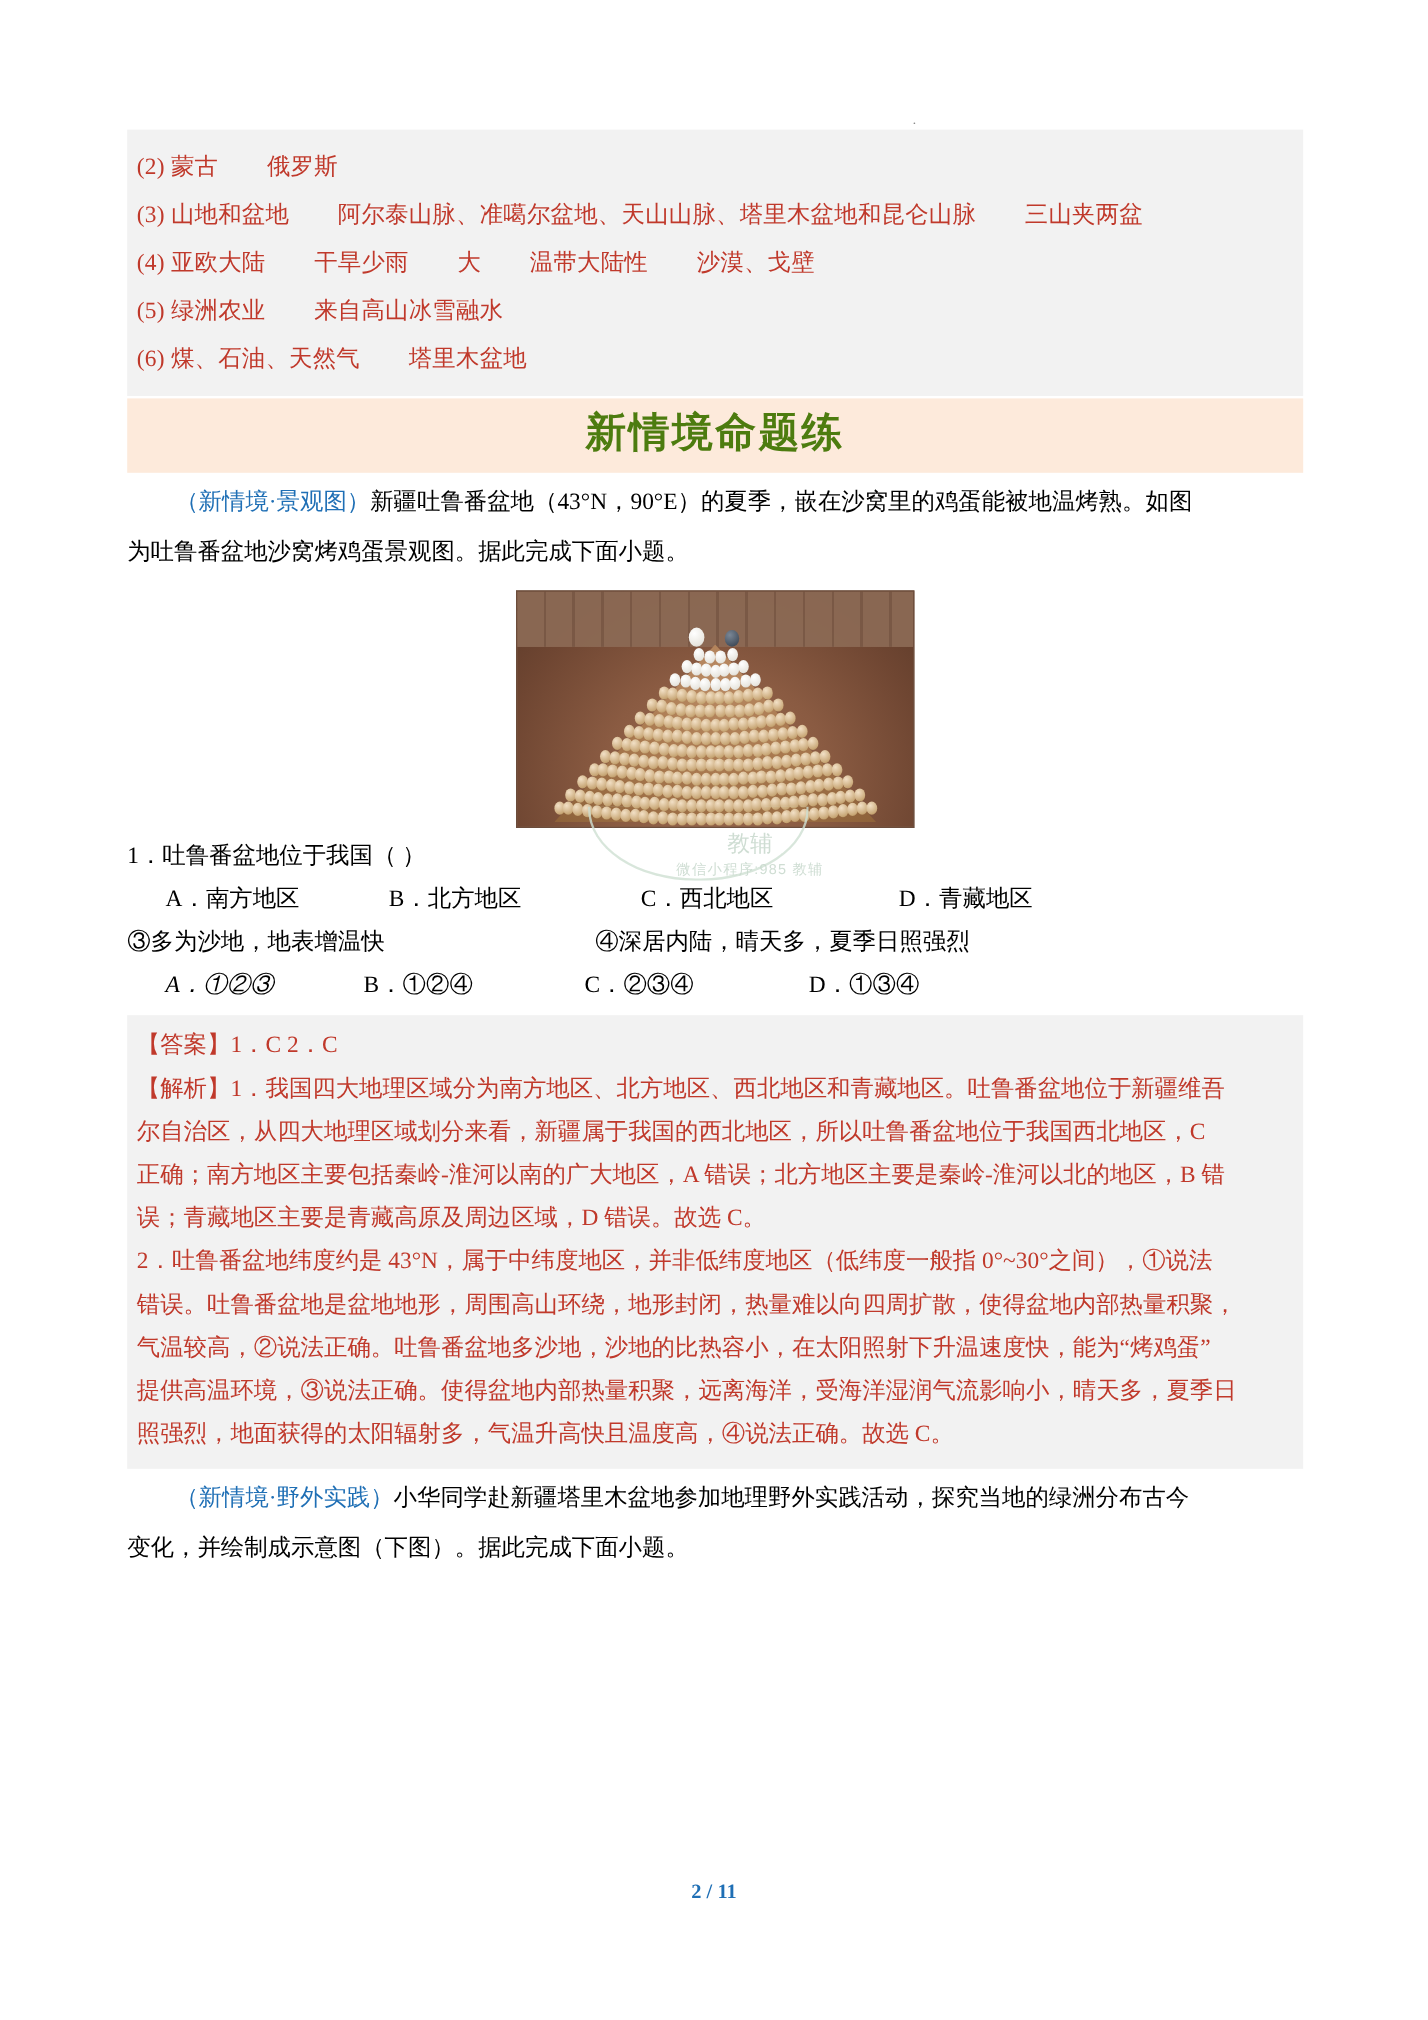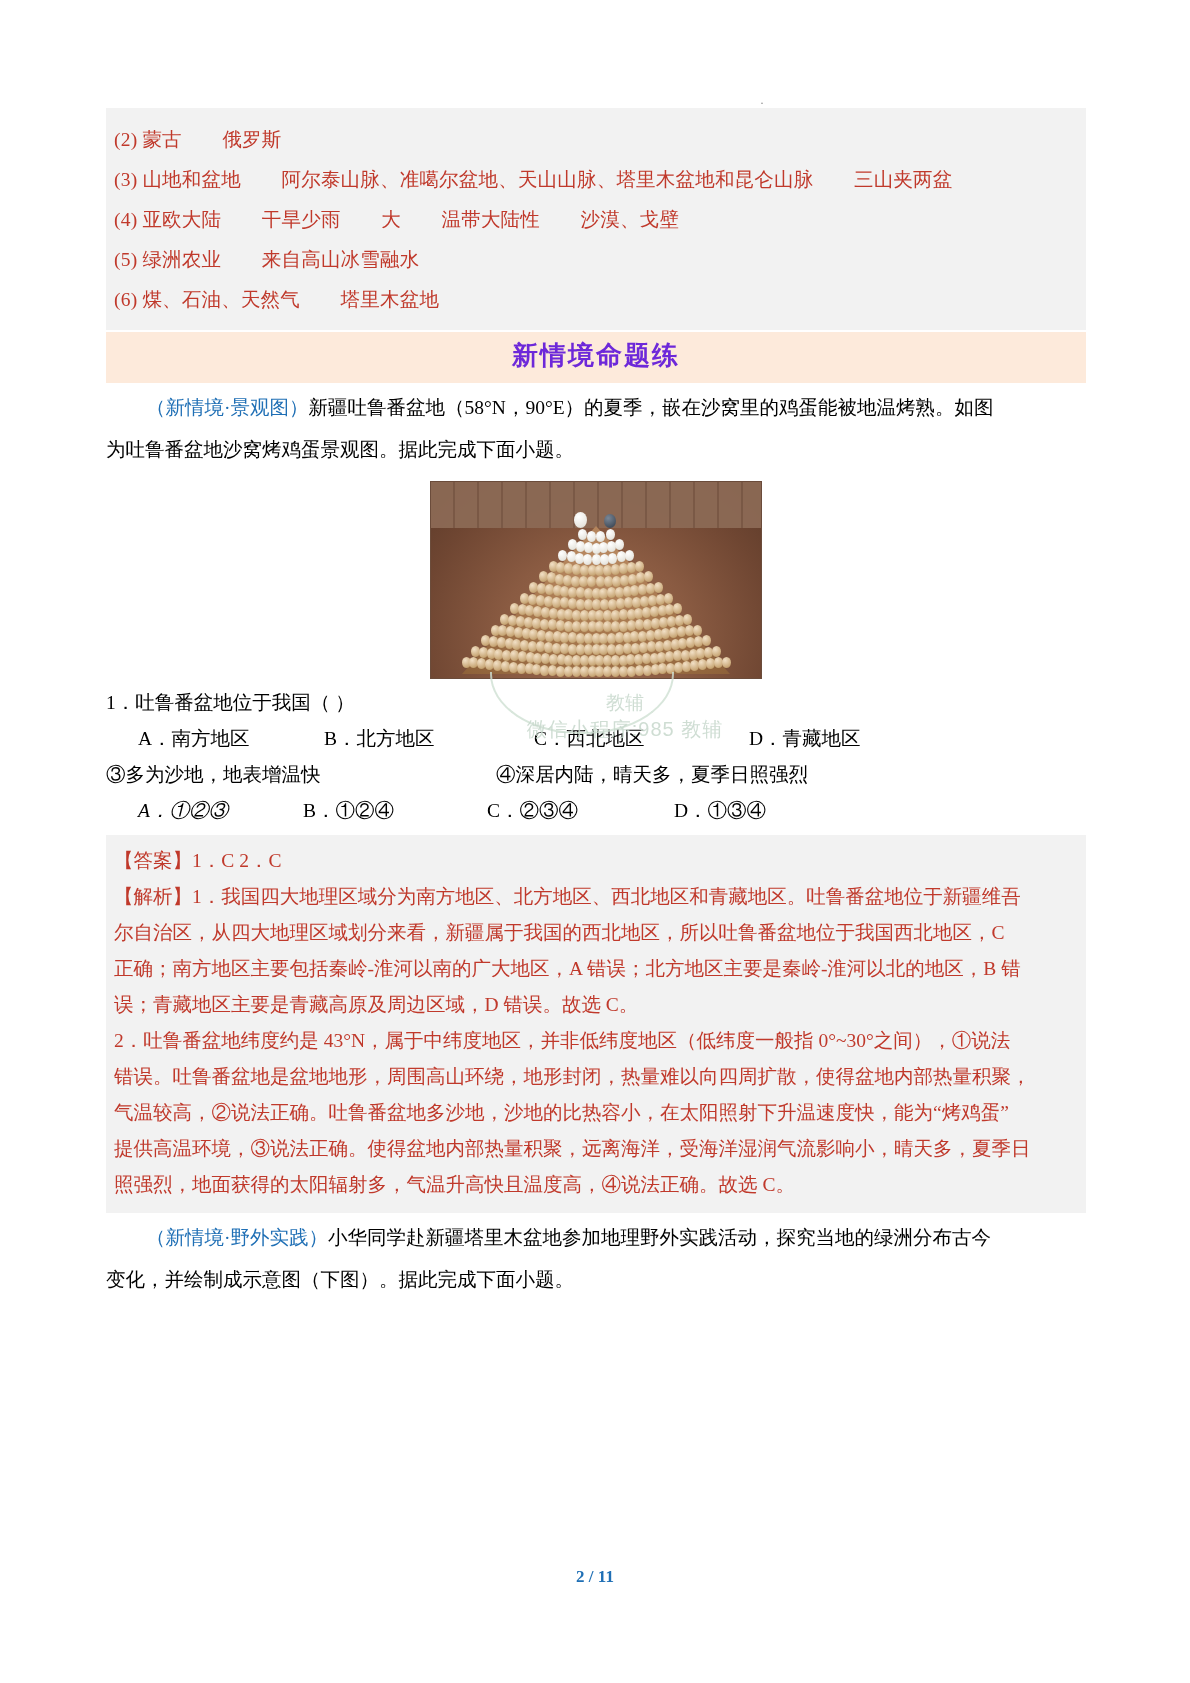--- a/index.html
+++ b/index.html
@@ -44,24 +44,24 @@
   }
 
   
   .banner {
     background: #fdeadb;
     text-align: center;
     padding: 6px 0 10px 0;
     margin-top: 2px;
   }
   .banner-title {
-    color: #6d28d9;
+    color: #4d7c0f;
     font-family: "DejaVu Serif", serif;
     font-weight: bold;
-    font-size: 26px;
+    font-size: 34px;
     letter-spacing: 2px;
   }
 
   .para {
     font-size: 19.5px;
     line-height: 34px;
     text-indent: 0;
     margin: 8px 0 0 0;
   }
   .para.indent {
@@ -166,21 +166,21 @@
     top: 690px;
     width: 340px;
     text-align: center;
     color: #c7d8cc;
     font-size: 19px;
     opacity: 0.85;
     pointer-events: none;
     font-family: "Liberation Sans", sans-serif;
   }
   .watermark .wm-badge {
-    font-size: 20px;
+    font-size: 12px;
     letter-spacing: 1px;
   }
   .wm-leaf {
     position: absolute;
     left: 490px;
     top: 672px;
     width: 180px;
     height: 60px;
     border-radius: 0 0 90px 90px / 0 0 60px 60px;
     border: 2px solid #cfe0d3;
@@ -211,21 +211,21 @@
       <div class="line">(4) 亚欧大陆        干旱少雨        大        温带大陆性        沙漠、戈壁</div>
       <div class="line">(5) 绿洲农业        来自高山冰雪融水</div>
       <div class="line">(6) 煤、石油、天然气        塔里木盆地</div>
     </div>
 
     <div class="banner">
       <span class="banner-title">新情境命题练</span>
     </div>
 
     <div class="para indent">
-      <span class="tag-blue">（新情境·景观图）</span><span>新疆吐鲁番盆地（58°N，90°E）的夏季，嵌在沙窝里的鸡蛋能被地温烤熟。如图</span>
+      <span class="tag-blue">（新情境·景观图）</span><span>新疆吐鲁番盆地（43°N，90°E）的夏季，嵌在沙窝里的鸡蛋能被地温烤熟。如图</span>
     </div>
     <div class="para">
       <span>为吐鲁番盆地沙窝烤鸡蛋景观图。据此完成下面小题。</span>
     </div>
 
     <div class="figure">
       <div class="fig-ground"></div>
       <div class="fig-brick"></div>
       <div class="fig-mound"></div>
       <div class="fig-eggs" id="egg-layer">

